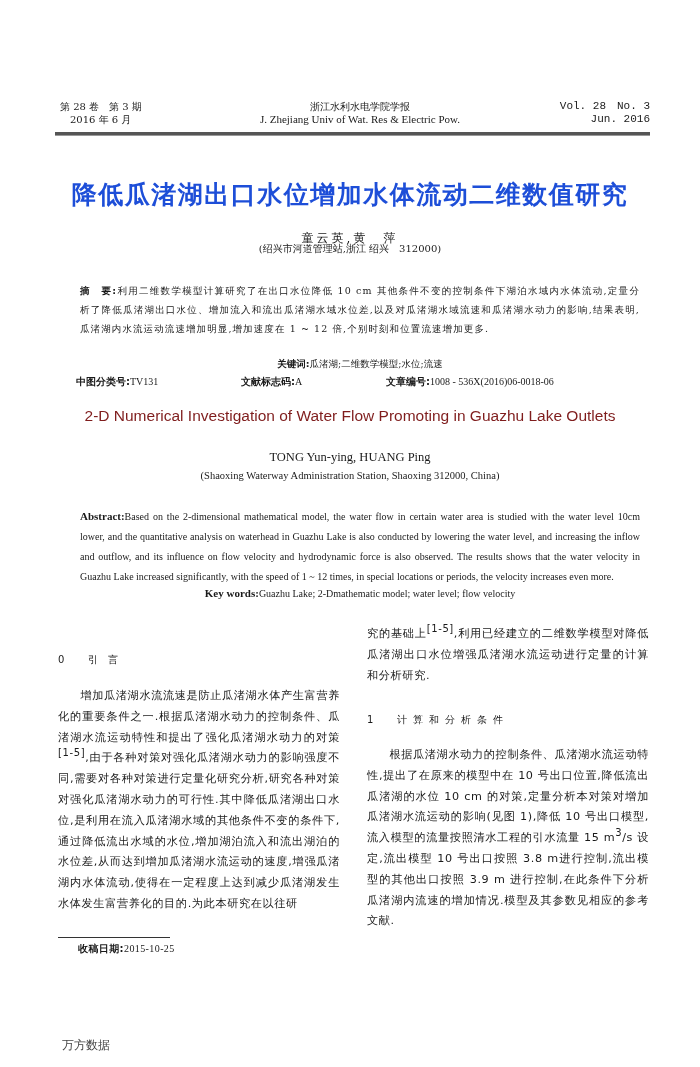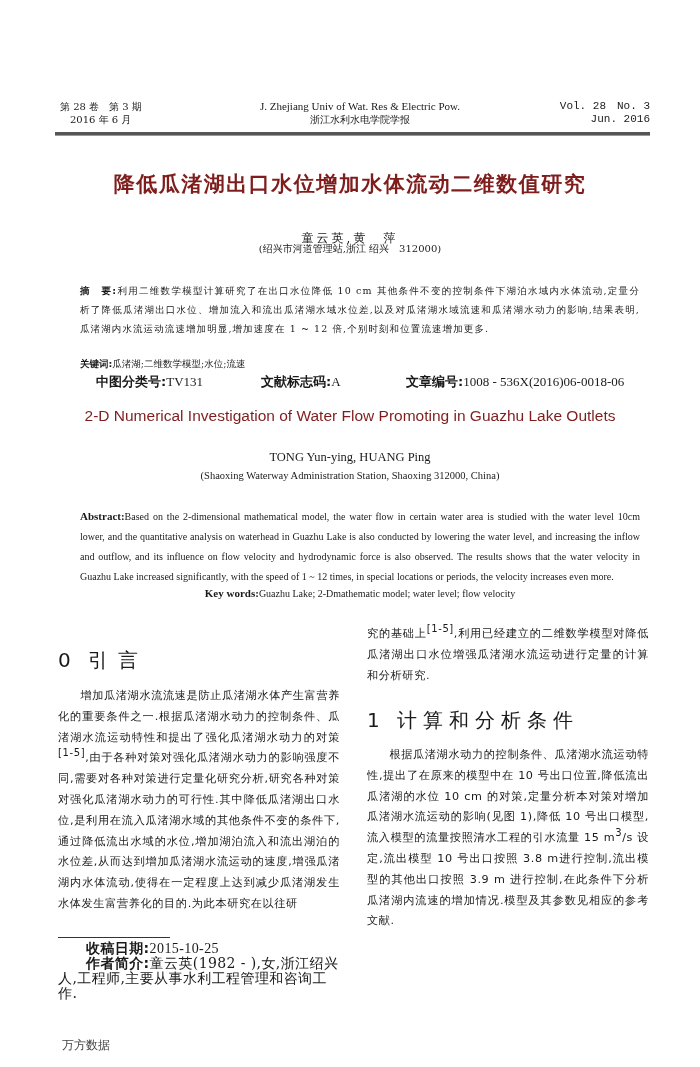--- a/index.html
+++ b/index.html
@@ -7,58 +7,58 @@
       font-family: "DejaVu Serif", serif; }
     .abs { position: absolute; }
     .header { left: 60px; top: 100px; width: 590px; height: 32px; font-size: 10px; line-height: 13px; }
     .hdr-left { position: absolute; left: 0; top: 0; width: 140px; }
     .hdr-left div { padding-left: 0; }
     .hdr-left div:nth-child(2) { padding-left: 10px; }
     .hdr-center { position: absolute; left: 150px; width: 300px; top: 0; text-align: center; }
     .hdr-right { position: absolute; right: 0; top: 0; text-align: right; }
     .hdr-rule { left: 55px; top: 132px; width: 595px; height: 3px; background: #555; }
     .hdr-rule2 { left: 55px; top: 135px; width: 595px; height: 1px; background: #999; }
-    .title { left: 40px; top: 170px; width: 620px; text-align: center; font-family: "DejaVu Sans", sans-serif;
-      font-weight: bold; font-size: 21px; letter-spacing: 1.5px; color: #7f1d1d; }
+    .title { left: 40px; top: 178px; width: 620px; text-align: center; font-family: "DejaVu Sans", sans-serif;
+      font-weight: bold; font-size: 25px; letter-spacing: 1.5px; color: #1d4ed8; }
     .authors { left: 0; top: 230px; width: 700px; text-align: center; font-size: 12px; letter-spacing: 3px; }
     .affil { left: 0; top: 242px; width: 700px; text-align: center; font-size: 10px; }
     .abstract-cn { left: 80px; top: 281px; width: 560px; font-size: 9.5px; line-height: 19px; letter-spacing: 1.1px; text-align: justify; }
     .bold { font-weight: bold; font-family: "DejaVu Sans", sans-serif; }
-    .keywords-cn { left: 80px; top: 356px; width: 560px; font-size: 9.5px; line-height: 16px; }
-    .class-row { left: 96px; top: 374px; width: 560px; font-size: 13px; line-height: 16px; }
+    .keywords-cn { left: 80px; top: 356px; width: 560px; font-size: 9.5px; line-height: 16px; text-align: center; }
+    .class-row { left: 76px; top: 374px; width: 560px; font-size: 10px; line-height: 16px; }
     .class-row span.item { display: inline-block; }
     .en-title { left: 0; top: 407px; width: 700px; text-align: center; font-family: "Liberation Sans", sans-serif; font-size: 15.5px; color: #7f1d1d; }
     .en-authors { left: 0; top: 450px; width: 700px; text-align: center; font-family: "Liberation Serif", serif; font-size: 12.5px; }
     .en-affil { left: 0; top: 470px; width: 700px; text-align: center; font-family: "Liberation Serif", serif; font-size: 10.5px; }
     .en-abstract { left: 80px; top: 506px; width: 560px; font-family: "Liberation Serif", serif; font-size: 10px; line-height: 20px; text-align: justify; }
     .en-abstract .bold, .en-keywords .bold { font-family: "Liberation Serif", serif; font-size: 11px; }
     .en-keywords { left: 80px; top: 585px; width: 560px; font-family: "Liberation Serif", serif; font-size: 10px; line-height: 16px; text-align: center; }
     .col { font-family: "DejaVu Sans", sans-serif; font-size: 11.2px; line-height: 20.8px; letter-spacing: 0.6px; text-align: justify; }
     .left-col { left: 58px; width: 282px; }
     .right-col { left: 367px; width: 282px; }
-    .sec-head { font-family: "DejaVu Sans", sans-serif; font-size: 20px; letter-spacing: 2px; }
+    .sec-head { font-family: "DejaVu Sans", sans-serif; font-size: 10px; letter-spacing: 2px; }
     .sec-num { display: inline-block; width: 30px; }
     .sec-title { letter-spacing: 10px; }
     .indent { text-indent: 2em; }
     sup { font-size: 10px; line-height: 0; }
     .foot-rule { left: 58px; top: 937px; width: 112px; height: 1px; background: #333; }
-    .footnote { left: 58px; top: 941px; width: 282px; font-size: 14px; line-height: 15px; letter-spacing: 0.4px; }
+    .footnote { left: 58px; top: 941px; width: 282px; font-size: 10px; line-height: 15px; letter-spacing: 0.4px; }
     .watermark { left: 62px; top: 1037px; font-family: "DejaVu Sans", sans-serif; font-size: 12px; color: #444; }
   </style>
 </head>
 <body>
 
 <div class="abs header">
   <div class="hdr-left">
     <div>第 28 卷　第 3 期</div>
     <div>2016 年 6 月</div>
   </div>
   <div class="hdr-center">
+    <div>浙江水利水电学院学报</div>
     <div style="font-family:'Liberation Serif',serif;font-size:11px;">J. Zhejiang Univ of Wat. Res &amp; Electric Pow.</div>
-    <div>浙江水利水电学院学报</div>
   </div>
   <div class="hdr-right" style="font-family:Liberation Mono, monospace;font-size:11px;">
     <div>Vol. 28　No. 3</div>
     <div>Jun. 2016</div>
   </div>
 </div>
 <div class="abs hdr-rule"></div>
 <div class="abs hdr-rule2"></div>
 
 <div class="abs title">降低瓜渚湖出口水位增加水体流动二维数值研究</div>
@@ -91,21 +91,20 @@
 <div class="abs col left-col" style="top:650px;">
   <div class="sec-head"><span class="sec-num">0</span><span class="sec-title">引言</span></div>
 </div>
 <div class="abs col left-col indent" style="top:686px;">
   <span>增加瓜渚湖水流流速是防止瓜渚湖水体产生富营养化的重要条件之一.根据瓜渚湖水动力的控制条件、瓜渚湖水流运动特性和提出了强化瓜渚湖水动力的对策</span><sup>[1-5]</sup><span>,由于各种对策对强化瓜渚湖水动力的影响强度不同,需要对各种对策进行定量化研究分析,研究各种对策对强化瓜渚湖水动力的可行性.其中降低瓜渚湖出口水位,是利用在流入瓜渚湖水域的其他条件不变的条件下,通过降低流出水域的水位,增加湖泊流入和流出湖泊的水位差,从而达到增加瓜渚湖水流运动的速度,增强瓜渚湖内水体流动,使得在一定程度上达到减少瓜渚湖发生水体发生富营养化的目的.为此本研究在以往研</span>
 </div>
 
 <div class="abs foot-rule"></div>
 <div class="abs footnote">
   <div style="text-indent:2em;"><span class="bold">收稿日期:</span><span style="font-family:'Liberation Serif',serif;">2015-10-25</span></div>
-  <div style="text-indent:2em;"><span class="bold">作者简介:</span><span>童云英(1982 - ),女,浙江绍兴人,工程师,主要从事水利工程管理和咨询工作.</span></div>
 </div>
 
 <div class="abs col right-col" style="top:624px;">
   <span>究的基础上</span><sup>[1-5]</sup><span>,利用已经建立的二维数学模型对降低瓜渚湖出口水位增强瓜渚湖水流运动进行定量的计算和分析研究.</span>
 </div>
 <div class="abs col right-col" style="top:710px;">
   <div class="sec-head"><span class="sec-num">1</span><span class="sec-title" style="letter-spacing:6px;">计算和分析条件</span></div>
 </div>
 <div class="abs col right-col indent" style="top:745px;">
   <span>根据瓜渚湖水动力的控制条件、瓜渚湖水流运动特性,提出了在原来的模型中在 10 号出口位置,降低流出瓜渚湖的水位 10 cm 的对策,定量分析本对策对增加瓜渚湖水流运动的影响(见图 1),降低 10 号出口模型,流入模型的流量按照清水工程的引水流量 15 m</span><sup>3</sup><span>/s 设定,流出模型 10 号出口按照 3.8 m进行控制,流出模型的其他出口按照 3.9 m 进行控制,在此条件下分析瓜渚湖内流速的增加情况.模型及其参数见相应的参考文献.</span>

